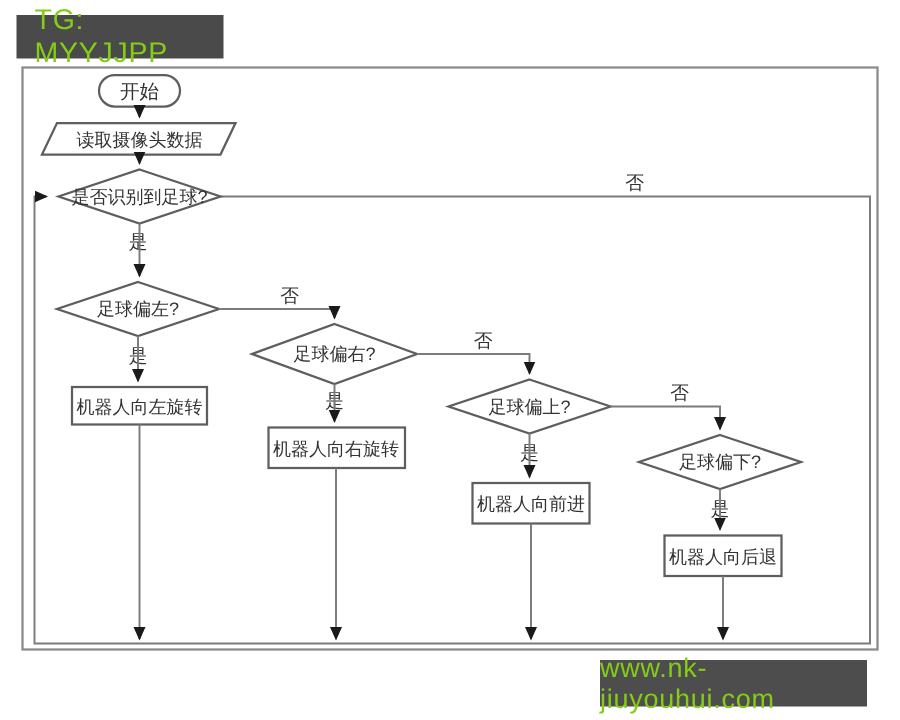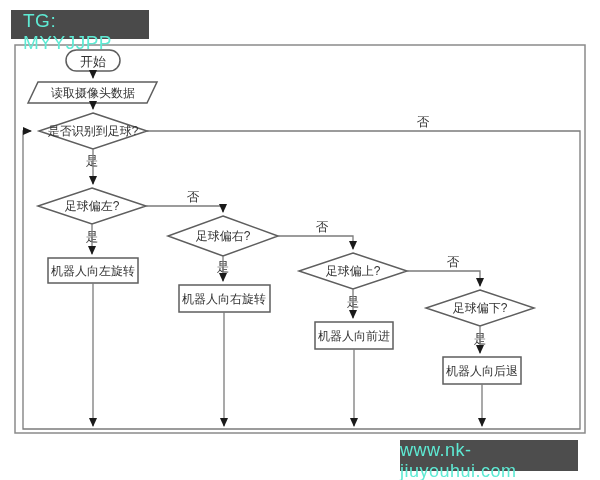--- a/index.html
+++ b/index.html
@@ -16,25 +16,25 @@
     overflow: hidden;
   }
   .flow-svg {
     position: absolute;
     left: 0;
     top: 0;
   }
   .banner {
     position: absolute;
     background: #4a4a4a;
-    color: #5eead4;
+    color: #84cc16;
     font-size: 19px;
     letter-spacing: 0.5px;
     display: flex;
-    align-items: flex-start;
+    align-items: center;
   }
   .banner-top {
     left: 11px;
     top: 10px;
     width: 126px;
     height: 29px;
     padding-left: 12px;
   }
   .banner-bottom {
     left: 400px;

